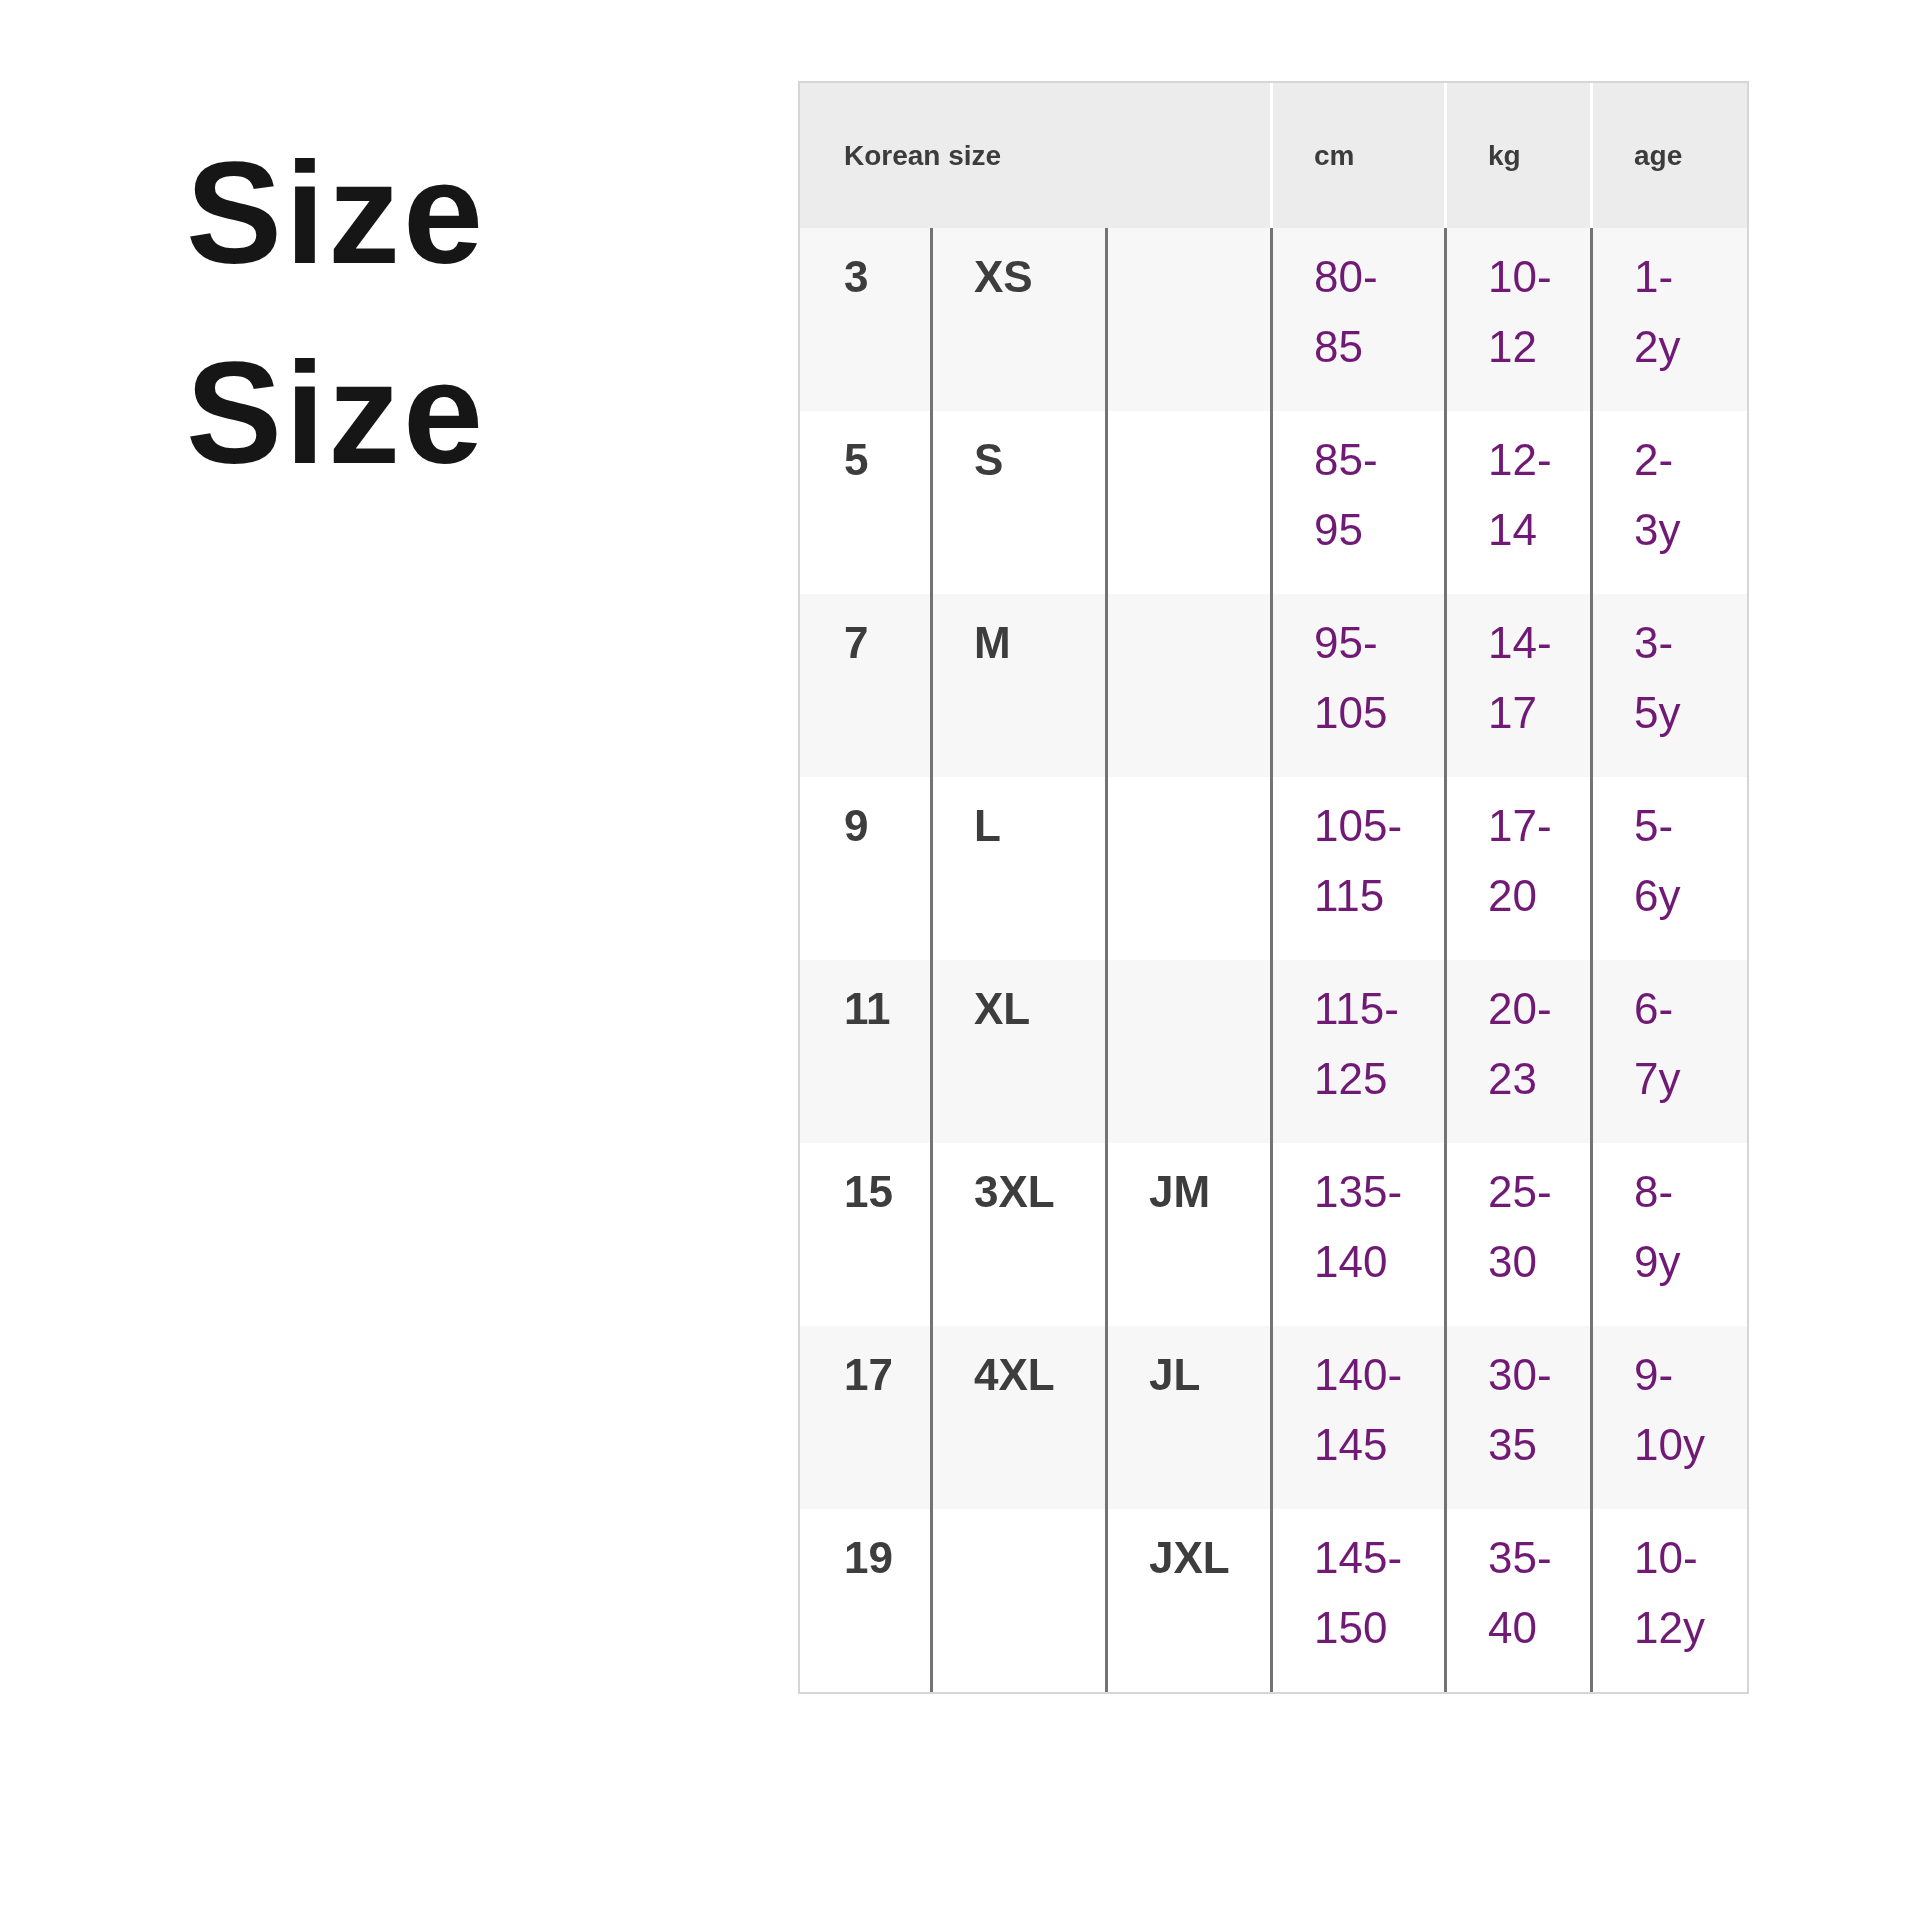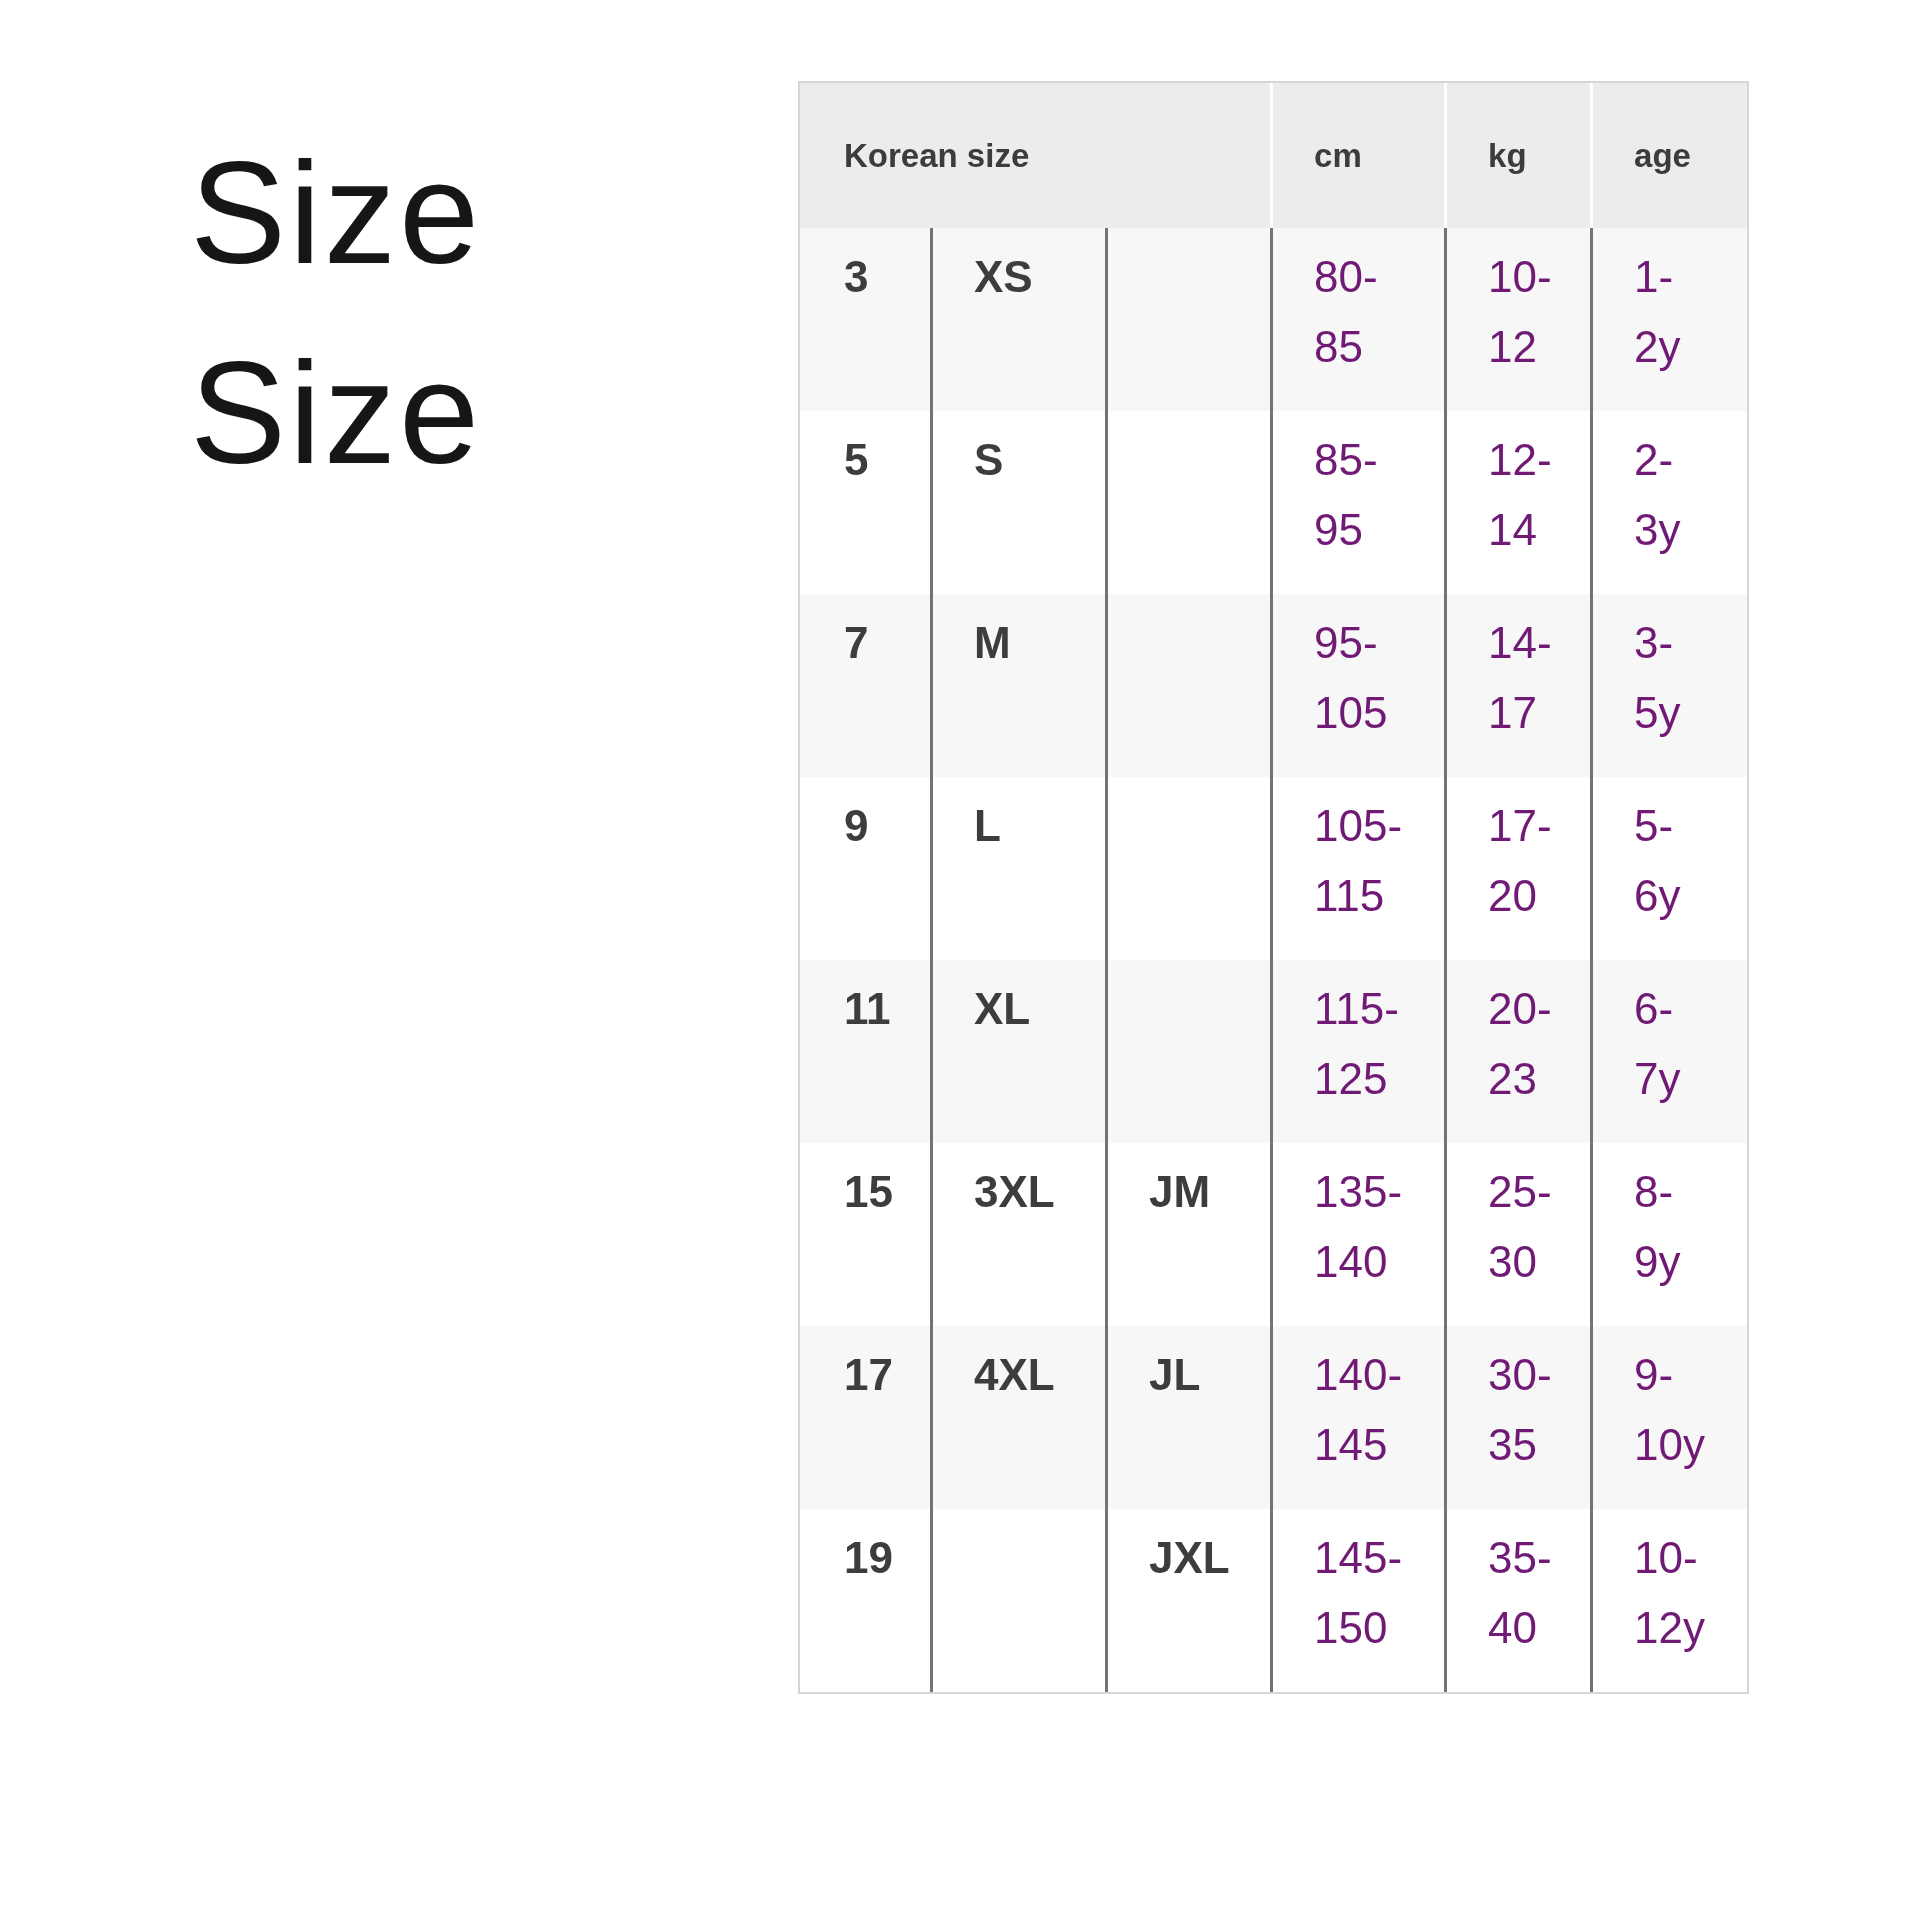--- a/index.html
+++ b/index.html
@@ -12,21 +12,21 @@
   body { position: relative; }
 
   
   .page-title {
     position: absolute;
     left: 86px; top: 114px;
     width: 500px;
     text-align: center;
     font-size: 144px;
     line-height: 200px;
-    font-weight: 400;
+    font-weight: 700;
     letter-spacing: 3px;
     color: #161616;
   }
 
   
   table.size-table {
     position: absolute;
     left: 798px; top: 81px;
     width: 947px;
     table-layout: fixed;
@@ -40,21 +40,21 @@
   col.c-size  { width: 175px; }
   col.c-jsize { width: 165px; }
   col.c-cm    { width: 174px; }
   col.c-kg    { width: 146px; }
 
   thead tr { height: 145px; }
   thead th {
     background: #ececec;
     vertical-align: middle;
     text-align: left;
-    font-size: 33px;
+    font-size: 28px;
     font-weight: bold;
     color: #3c3c3c;
     padding: 0 0 0 41px;
     border-left: 3px solid #ffffff;
   }
   thead th:first-child { padding-left: 44px; border-left: none; }
 
   tbody tr { height: 183px; }
   tbody tr:nth-child(odd)  { background: #f7f7f7; }
   tbody tr:nth-child(even) { background: #ffffff; }

